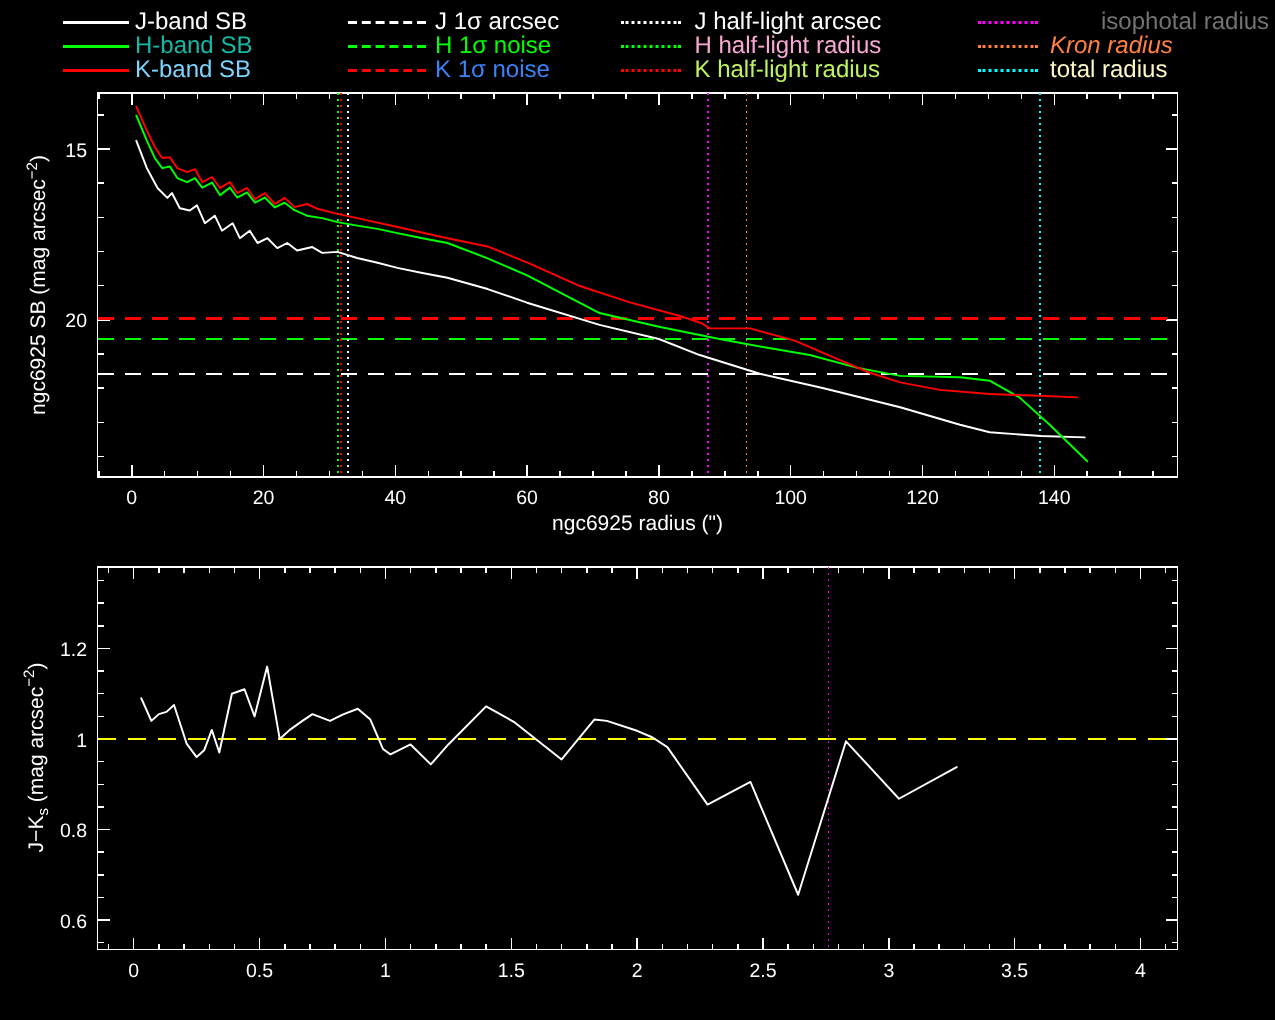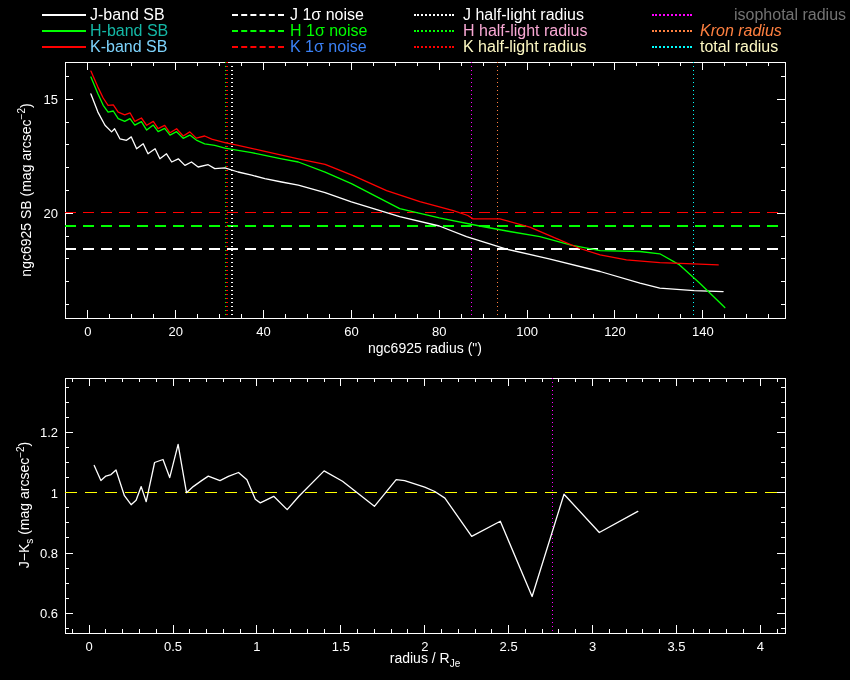--- a/index.html
+++ b/index.html
@@ -277,49 +277,46 @@
         </g>
         <line x1="65" y1="492.67455621301775" x2="785" y2="492.67455621301775" stroke="#ffff00" stroke-width="1.5" stroke-dasharray="12,8" shape-rendering="crispEdges"></line>
         <line x1="552.2710323933815" y1="378" x2="552.2710323933815" y2="633" stroke="#ff00ff" stroke-width="1.2" stroke-dasharray="1,3" shape-rendering="crispEdges"></line>
         <polyline points="94.2,465.5 100.9,480.6 105.9,476.1 111.0,474.6 116.0,470.0 124.4,495.7 131.1,504.7 136.1,500.2 141.2,486.6 146.2,501.7 154.6,462.5 163.0,459.5 169.7,477.6 178.1,444.4 186.5,492.7 193.2,486.6 201.6,480.6 208.3,476.1 220.0,480.6 228.4,476.4 238.5,472.5 246.9,479.7 255.3,499.3 260.3,502.9 273.7,496.3 287.2,509.6 298.9,496.3 324.1,470.9 342.5,481.2 374.4,506.3 396.2,479.7 404.6,480.6 424.7,487.2 434.8,491.5 444.9,498.1 471.7,536.4 500.3,521.3 532.1,596.5 564.0,494.2 599.3,532.5 637.8,511.4" fill="none" stroke="#ffffff" stroke-width="1.3" stroke-linejoin="round" stroke-linecap="round"></polyline>
       </g>
     </svg>
 
   <span class="abs sample solid" style="left: 42px; top: 14px; width: 44px; border-top-color: rgb(255, 255, 255);"></span>
   <span class="abs legend-label" style="left: 90px; top: 7px; color: rgb(255, 255, 255);">J-band SB</span>
   <span class="abs sample dashed" style="left: 232px; top: 14px; width: 52px; border-top-color: rgb(255, 255, 255);"></span>
-  <span class="abs legend-label" style="left: 290px; top: 7px; color: rgb(255, 255, 255);">J 1σ noise</span>
+  <span class="abs legend-label" style="left: 290px; top: 7px; color: rgb(255, 255, 255);">J 1σ arcsec</span>
   <span class="abs sample dotted" style="left: 414px; top: 14px; width: 40px; border-top-color: rgb(255, 255, 255);"></span>
-  <span class="abs legend-label" style="left: 463px; top: 7px; color: rgb(255, 255, 255);">J half-light radius</span>
+  <span class="abs legend-label" style="left: 463px; top: 7px; color: rgb(255, 255, 255);">J half-light arcsec</span>
   <span class="abs sample dotted" style="left: 652px; top: 14px; width: 40px; border-top-color: rgb(255, 0, 255);"></span>
   <span class="abs legend-label" style="left: 700px; top: 7px; color: #737373; padding-left: 34px;">isophotal radius</span>
 
   <span class="abs sample solid" style="left: 42px; top: 30px; width: 44px; border-top-color: rgb(0, 255, 0);"></span>
   <span class="abs legend-label" style="left: 90px; top: 23px; color: #14b8a6;">H-band SB</span>
   <span class="abs sample dashed" style="left: 232px; top: 30px; width: 52px; border-top-color: rgb(0, 255, 0);"></span>
   <span class="abs legend-label" style="left: 290px; top: 23px; color: rgb(0, 255, 0);">H 1σ noise</span>
   <span class="abs sample dotted" style="left: 414px; top: 30px; width: 40px; border-top-color: rgb(0, 255, 0);"></span>
   <span class="abs legend-label" style="left: 463px; top: 23px; color: #f9a8d4;">H half-light radius</span>
   <span class="abs sample dotted" style="left: 652px; top: 30px; width: 40px; border-top-color: rgb(255, 128, 64);"></span>
   <span class="abs legend-label" style="left: 700px; top: 23px; color: rgb(255, 128, 64); font-style: italic;">Kron radius</span>
 
   <span class="abs sample solid" style="left: 42px; top: 46px; width: 44px; border-top-color: rgb(255, 0, 0);"></span>
   <span class="abs legend-label" style="left: 90px; top: 39px; color: #7dd3fc;">K-band SB</span>
   <span class="abs sample dashed" style="left: 232px; top: 46px; width: 52px; border-top-color: rgb(255, 0, 0);"></span>
   <span class="abs legend-label" style="left: 290px; top: 39px; color: #3b82f6;">K 1σ noise</span>
   <span class="abs sample dotted" style="left: 414px; top: 46px; width: 40px; border-top-color: rgb(255, 0, 0);"></span>
-  <span class="abs legend-label" style="left: 463px; top: 39px; color: #fef9c3;">K half-light radius</span>
+  <span class="abs legend-label" style="left: 463px; top: 39px; color: #bef264;">K half-light radius</span>
   <span class="abs sample dotted" style="left: 652px; top: 46px; width: 40px; border-top-color: rgb(0, 255, 255);"></span>
   <span class="abs legend-label" style="left: 700px; top: 39px; color: #fef9c3; text-align: center;">total radius</span>
 
   <div class="abs axis-label rot" style="left:25px;top:190px">
     <span>ngc6925 SB (mag arcsec</span><sup>−2</sup><span>)</span>
   </div>
   <div class="abs axis-label ctr" style="top:340px">
     <span>ngc6925 radius (")</span>
   </div>
   <div class="abs axis-label rot" style="left:25px;top:505px">
     <span>J−K</span><sub>s</sub><span> (mag arcsec</span><sup>−2</sup><span>)</span>
   </div>
-  <div class="abs axis-label ctr" style="top:650px">
-    <span>radius / R</span><sub>Je</sub>
-  </div>
 </div>
 
 </body></html>

